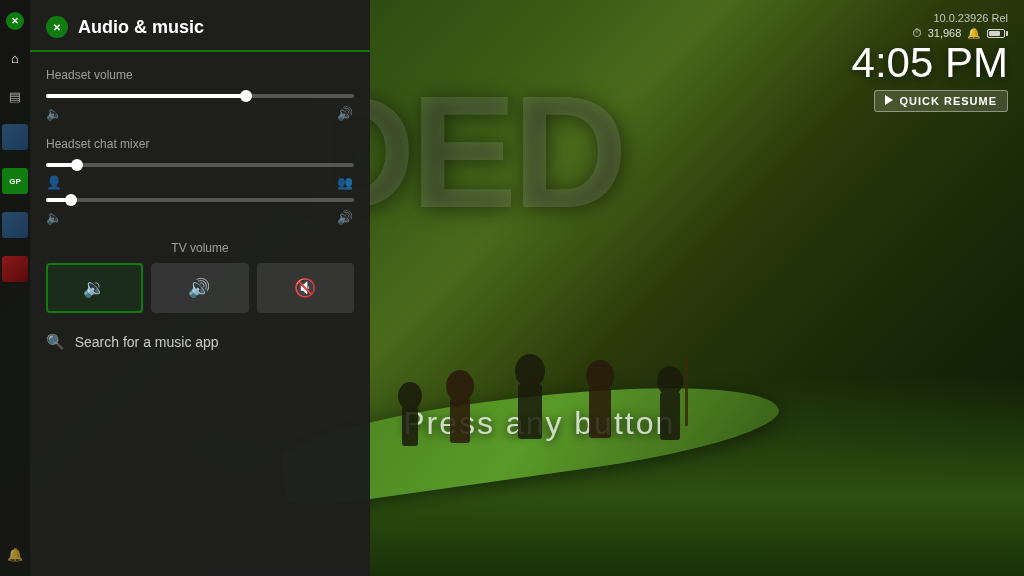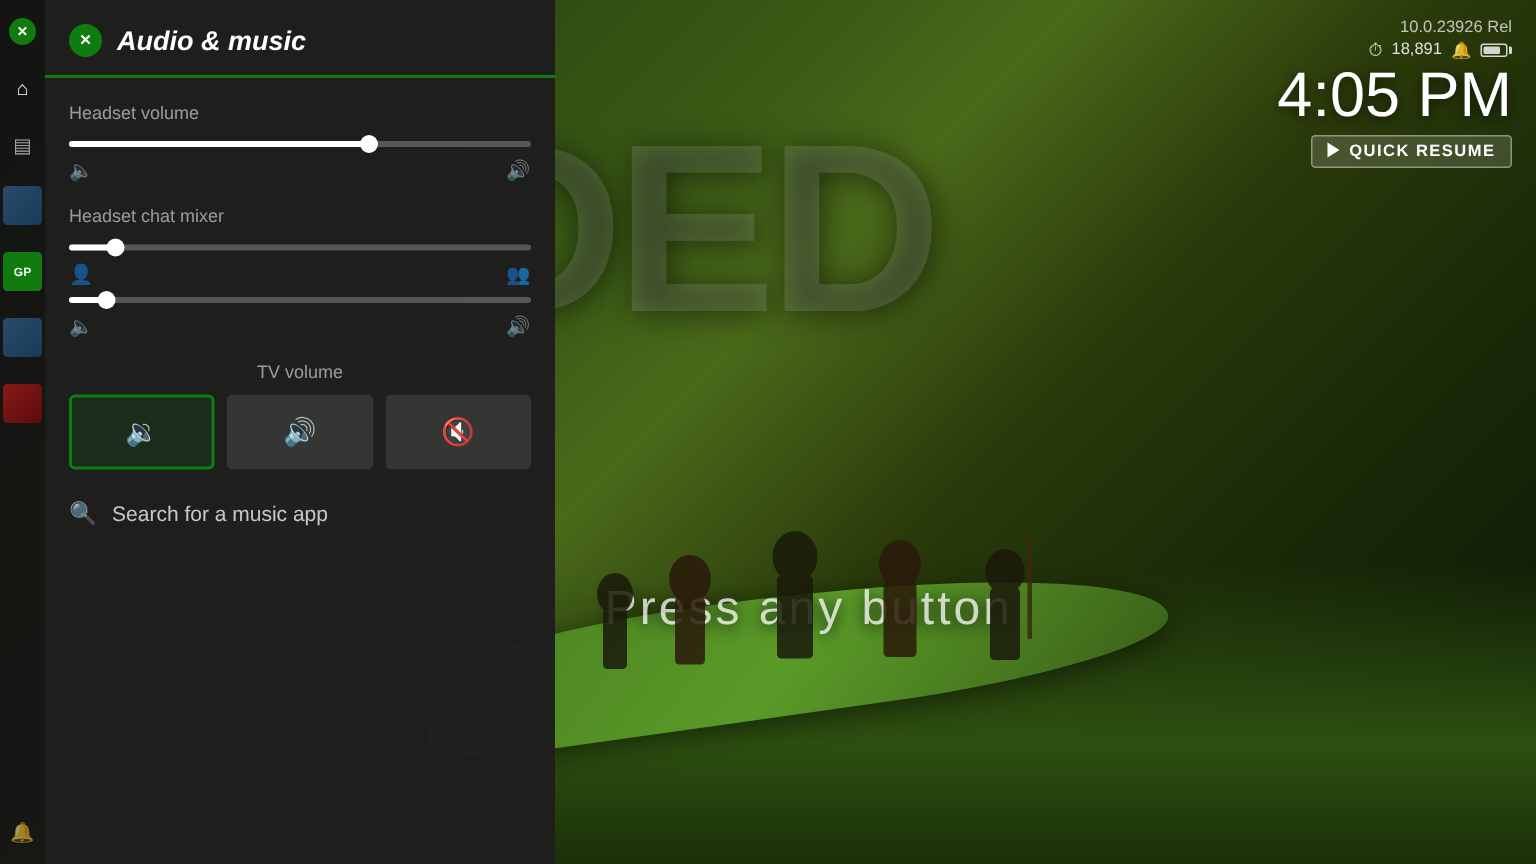--- a/index.html
+++ b/index.html
@@ -37,21 +37,21 @@
       font-size: 160px;
       font-weight: 900;
       color: rgba(255,255,255,0.12);
       letter-spacing: -5px;
       z-index: 1;
       text-shadow: 2px 2px 20px rgba(0,0,0,0.5);
     }
 
     .bg-press-button {
       position: absolute;
-      bottom: 152px;
+      bottom: 134px;
       left: 50%;
       transform: translateX(-40%);
       font-size: 32px;
       color: rgba(255,255,255,0.75);
       font-weight: 300;
       letter-spacing: 2px;
       z-index: 2;
       text-shadow: 0 2px 10px rgba(0,0,0,0.8);
     }
 
@@ -175,21 +175,20 @@
       justify-content: center;
       color: white;
       font-size: 10px;
       font-weight: bold;
     }
 
     .panel-title {
       font-size: 18px;
       font-weight: 600;
       color: white;
-      font-style: italic;
     }
 
     .panel-divider {
       height: 2px;
       background: #107c10;
       margin: 0 0 8px 0;
     }
 
     
     .section {
@@ -431,21 +430,21 @@
 </div>
 
 <div class="bg-press-button">Press any button</div>
 
 <div class="hud-topright">
   <div class="hud-stats-row">
     <span style="font-size:11px;color:rgba(255,255,255,0.7);">10.0.23926 Rel</span>
   </div>
   <div class="hud-stats-row">
     <span style="font-size:12px;">⏱</span>
-    <span>18,891</span>
+    <span>31,968</span>
     <span>🔔</span>
 
     <div class="battery-icon">
       <div class="battery-body">
         <div class="battery-fill"></div>
       </div>
       <div class="battery-tip"></div>
     </div>
   </div>
   <div class="hud-time">4:05 PM</div>

